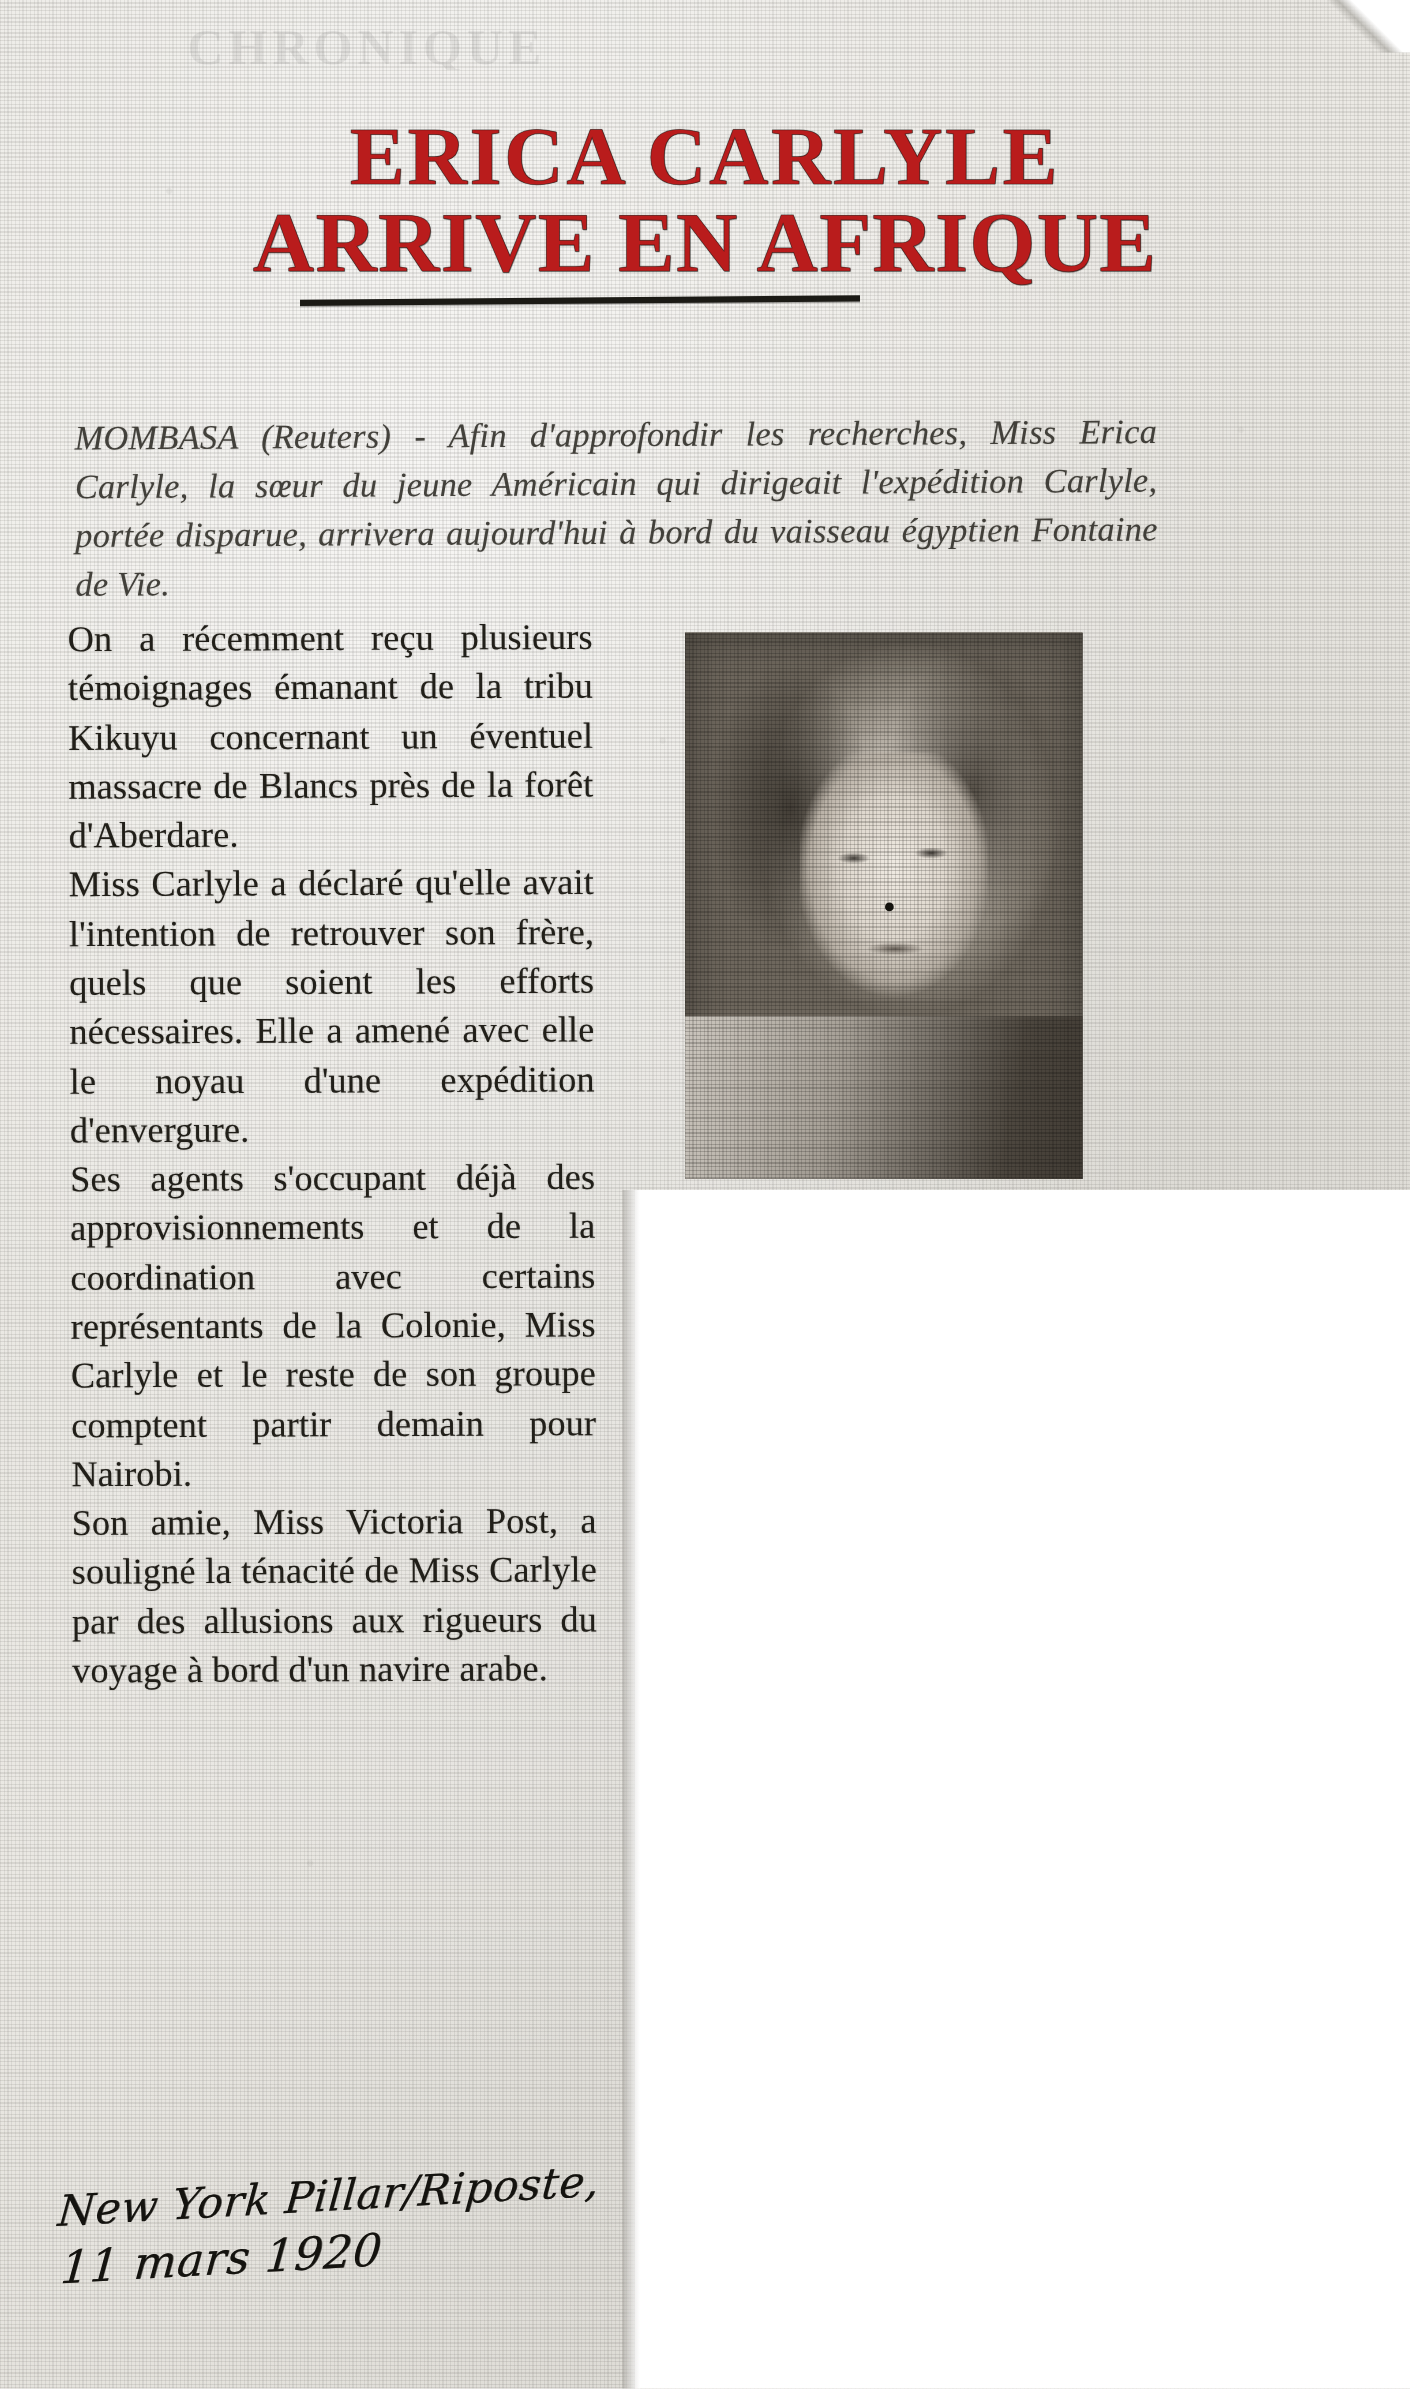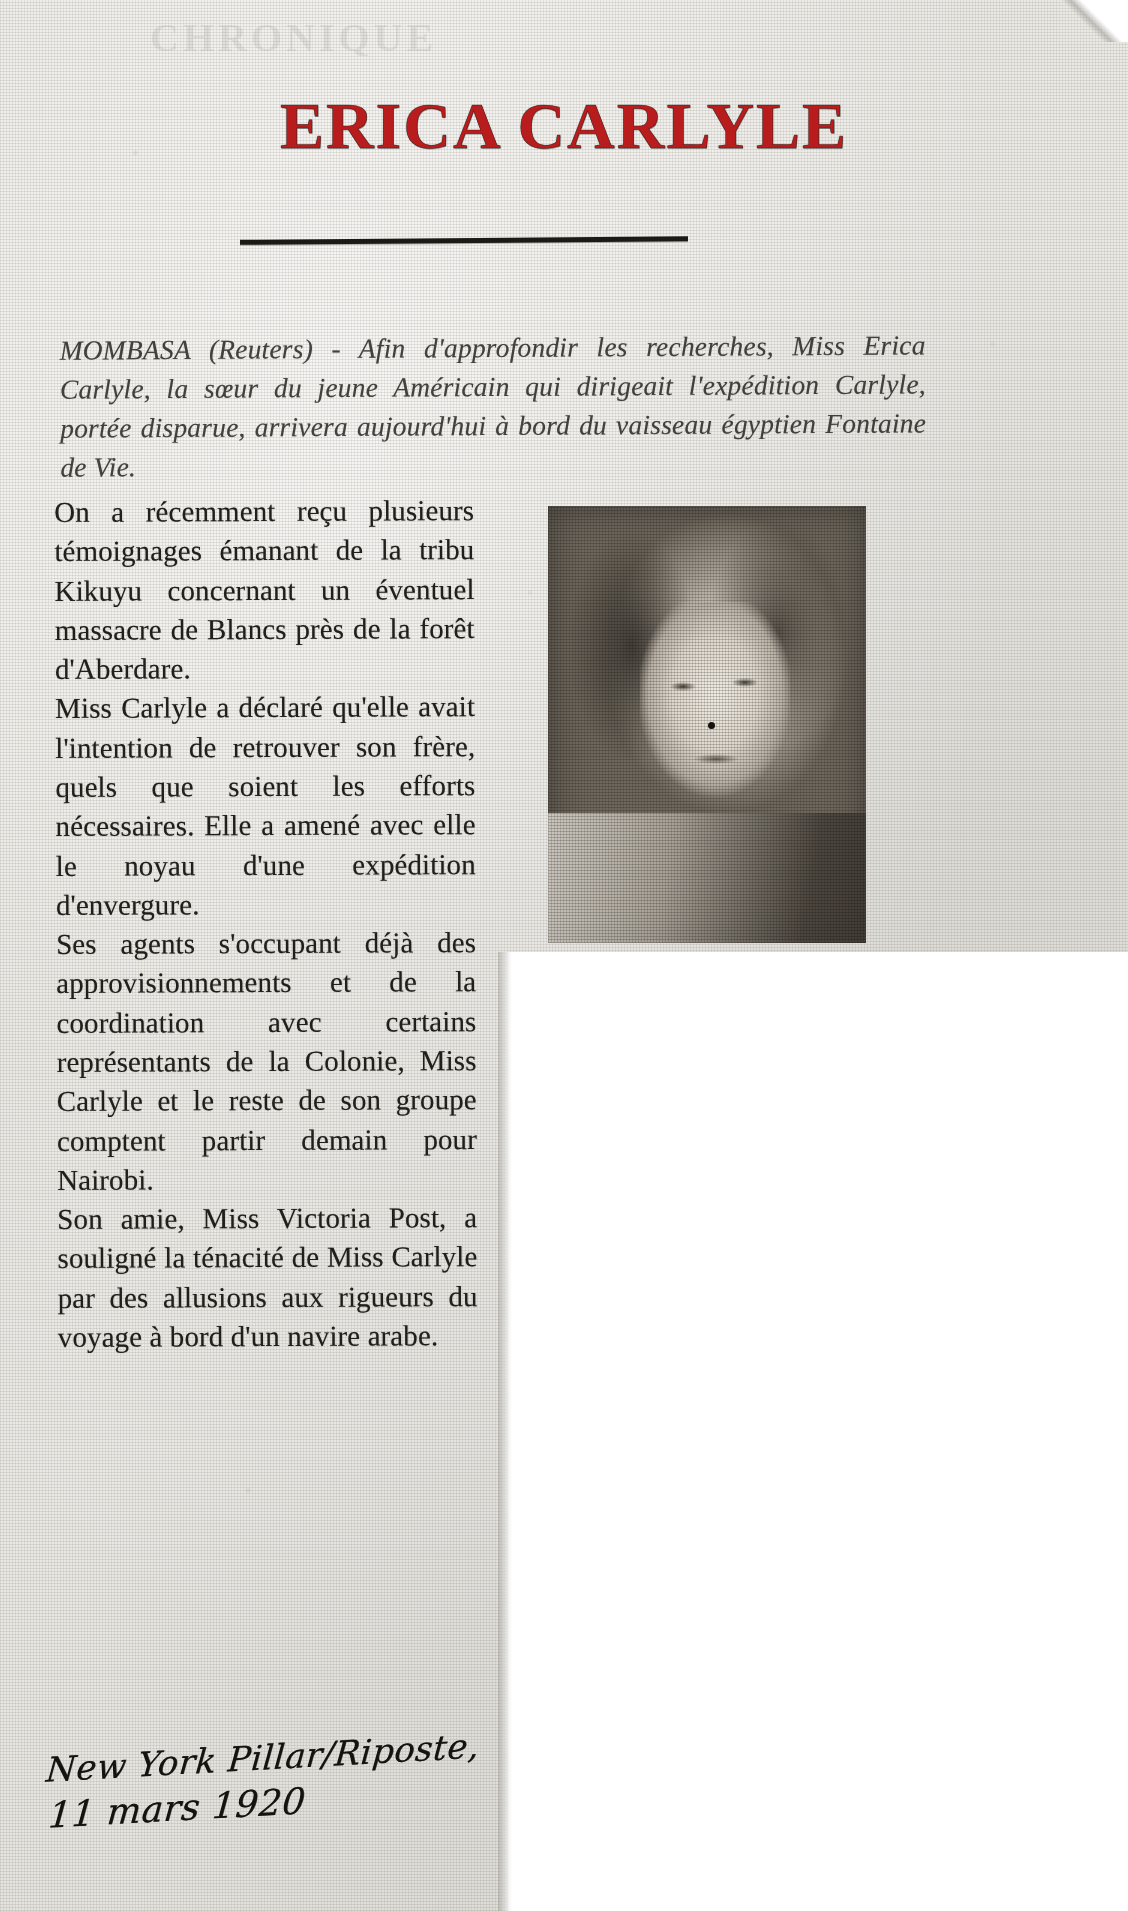--- a/index.html
+++ b/index.html
@@ -229,20 +229,21 @@
   <div class="tear-white"></div>
   <div class="edge-right"></div>
   <div class="corner-fold"></div>
 
   <div class="ghost-top">CHRONIQUE</div>
 
   <div class="content">
 
     <h1 class="headline">
       <span>ERICA CARLYLE</span>
+      <span class="l2">ARRIVE EN AFRIQUE</span>
     </h1>
 
     <div class="rule"></div>
 
     <p class="lede">MOMBASA (Reuters) - Afin d'approfondir les recherches, Miss Erica Carlyle, la sœur du jeune Américain qui dirigeait l'expédition Carlyle, portée disparue, arrivera aujourd'hui à bord du vaisseau égyptien Fontaine de Vie.</p>
 
     <div class="column">
       <p>On a récemment reçu plusieurs témoignages émanant de la tribu Kikuyu concernant un éventuel massacre de Blancs près de la forêt d'Aberdare.</p>
       <p class="gap">Miss Carlyle a déclaré qu'elle avait l'intention de retrouver son frère, quels que soient les efforts nécessaires. Elle a amené avec elle le noyau d'une expédition d'envergure.</p>
       <p class="gap">Ses agents s'occupant déjà des approvisionnements et de la coordination avec certains représentants de la Colonie, Miss Carlyle et le reste de son groupe comptent partir demain pour Nairobi.</p>

